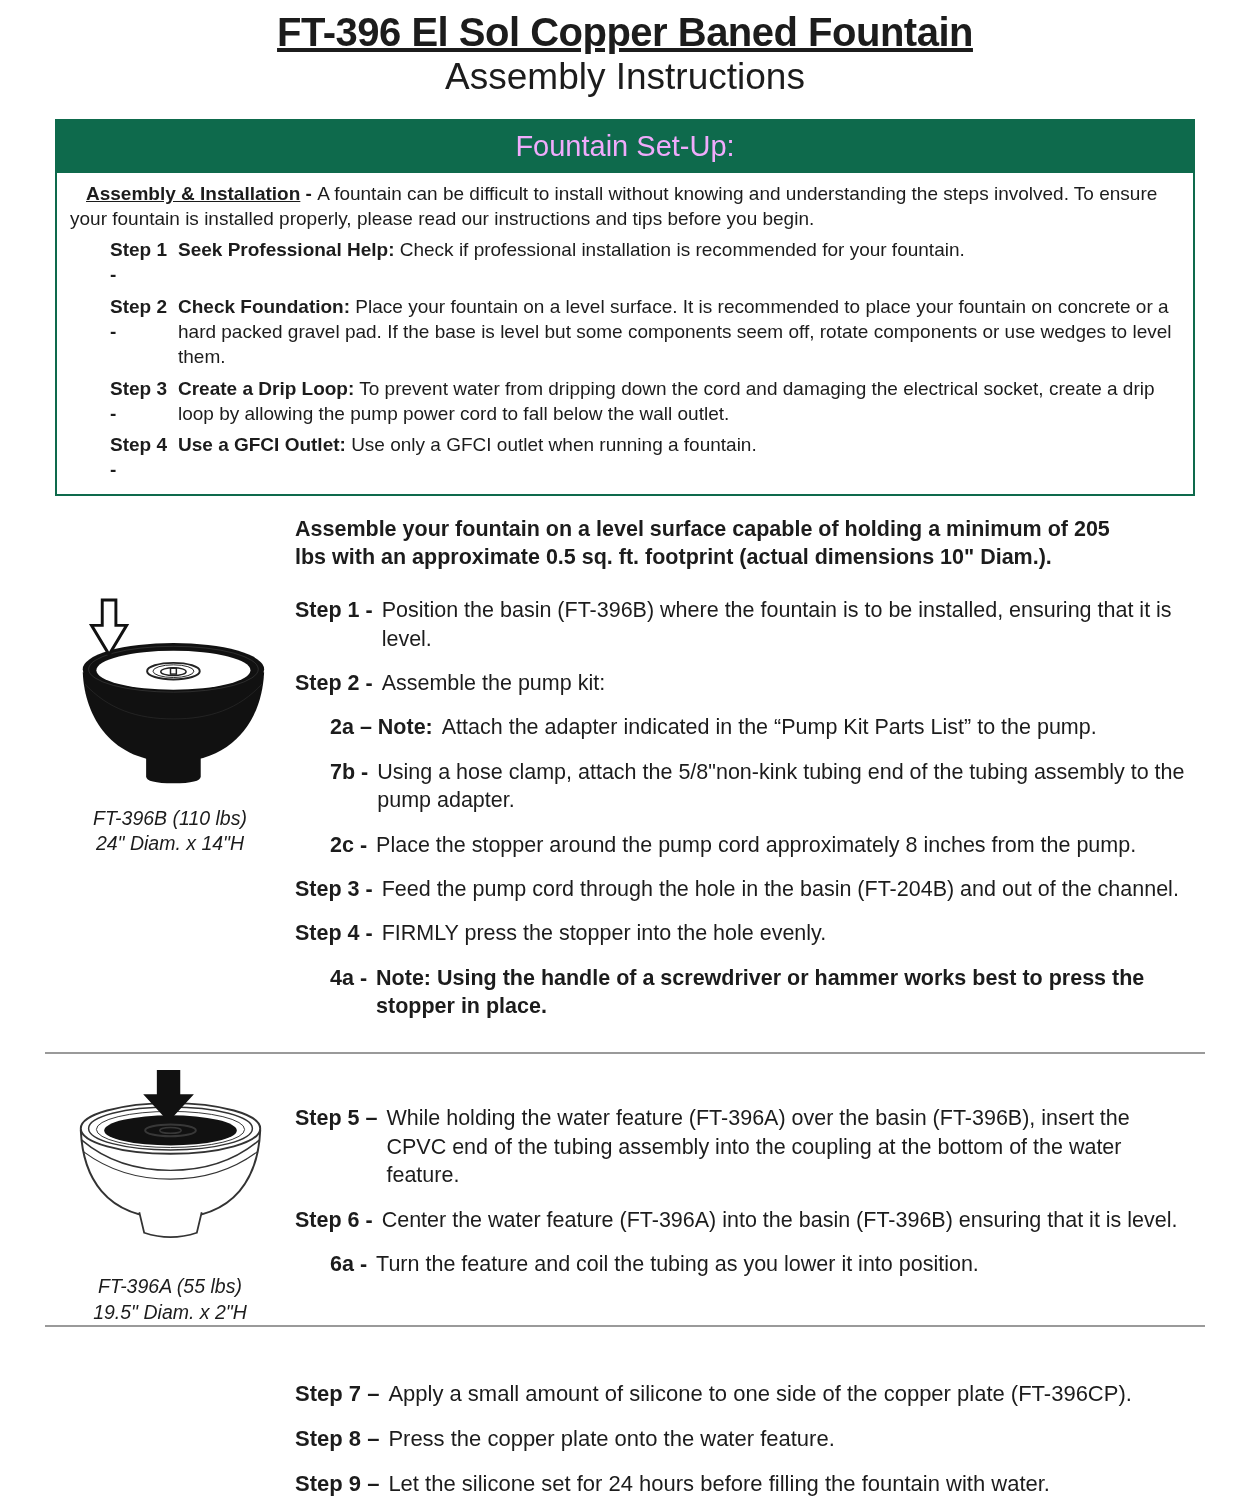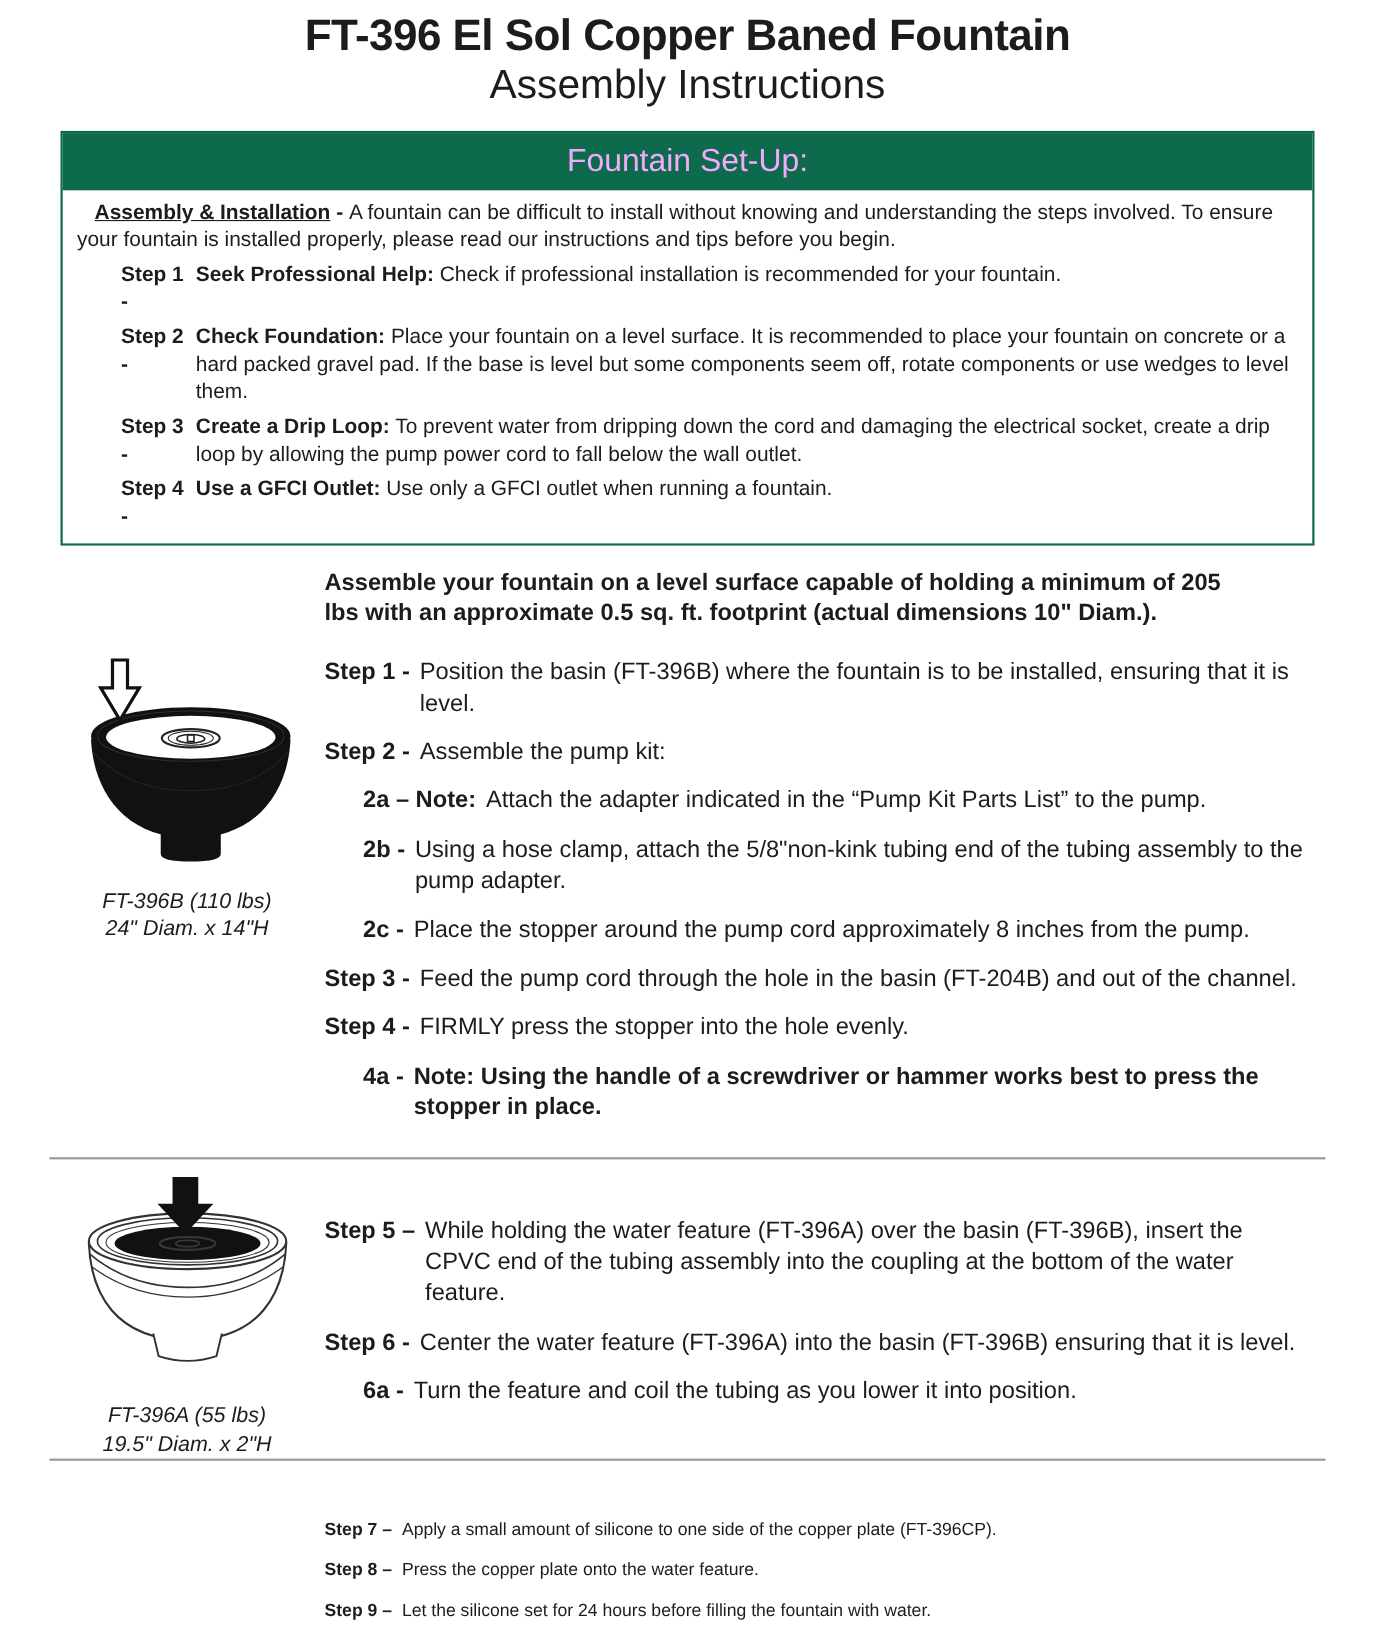--- a/index.html
+++ b/index.html
@@ -2,21 +2,21 @@
 <html><head>
 <meta charset="utf-8">
 <style>
   :root{ --green:#0e6a4c; --ink:#1c1c1c; }
   html,body{margin:0;padding:0;background:#ffffff;}
   .page{width:1250px;height:1500px;background:#fff;overflow:hidden;
         font-family:"Liberation Sans", sans-serif;color:var(--ink);}
 
   
   .titles{text-align:center;padding-top:10px;}
-  .title{font-size:40px;font-weight:bold;letter-spacing:-0.5px;line-height:1.1;}
+  .title{font-size:40px;font-weight:bold;letter-spacing:-0.5px;line-height:1.1;text-decoration:underline;}
   .subtitle{font-size:37px;font-weight:400;line-height:1.1;margin-top:3px;}
 
   
   .setup-box{margin:21px 55px 0 55px;border:2px solid var(--green);}
   .setup-header{background:var(--green);color:#f0abfc;font-size:29px;
                 text-align:center;padding:9px 0 10px 0;}
   .setup-body{padding:8px 13px 11px 13px;font-size:19px;line-height:1.33;}
   .b{font-weight:bold;}
   .u{text-decoration:underline;margin-left:16px;}
   .box-step{display:flex;margin:6px 0 0 40px;}
@@ -34,21 +34,21 @@
   .step .txt{flex:1;}
   .step.sub{margin-left:35px;}
   .step.bold-all .txt{font-weight:bold;}
   .fig-caption{font-size:19.5px;line-height:1.3;margin-top:4px;font-style:italic;}
   .divider{height:2px;background:#9a9a9a;margin:0 45px;}
 
   .sec1-fig{margin-top:100px;}
   .sec2-fig{margin-top:12px;}
   .sec2-steps{padding-top:50px;}
   .sec3-steps{margin-left:295px;padding-top:52px;padding-right:60px;
-              font-size:16px;line-height:1.32;}
+              font-size:22px;line-height:1.32;}
   .spacer-s1{height:16px;}
 </style>
 </head>
 <body>
 
 <div class="page">
 
   <div class="titles">
     <div class="title">FT-396 El Sol Copper Baned Fountain</div>
     <div class="subtitle">Assembly Instructions</div>
@@ -112,21 +112,21 @@
       </div>
       <div class="step">
         <span class="lbl">Step 2 -</span>
         <span class="txt">Assemble the pump kit:</span>
       </div>
       <div class="step sub">
         <span class="lbl">2a – Note:</span>
         <span class="txt">Attach the adapter indicated in the “Pump Kit Parts List” to the pump.</span>
       </div>
       <div class="step sub">
-        <span class="lbl">2b -</span>
+        <span class="lbl">7b -</span>
         <span class="txt">Using a hose clamp, attach the 5/8"non-kink tubing end of the tubing assembly to the pump adapter.</span>
       </div>
       <div class="step sub">
         <span class="lbl">2c -</span>
         <span class="txt">Place the stopper around the pump cord approximately 8 inches from the pump.</span>
       </div>
       <div class="step">
         <span class="lbl">Step 3 -</span>
         <span class="txt">Feed the pump cord through the hole in the basin (FT-204B) and out of the channel.</span>
       </div>

